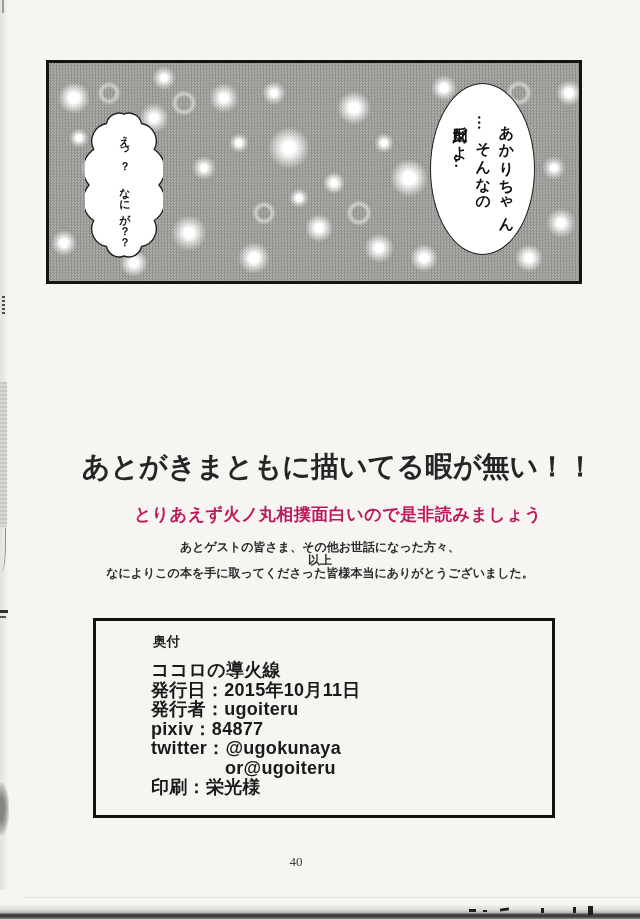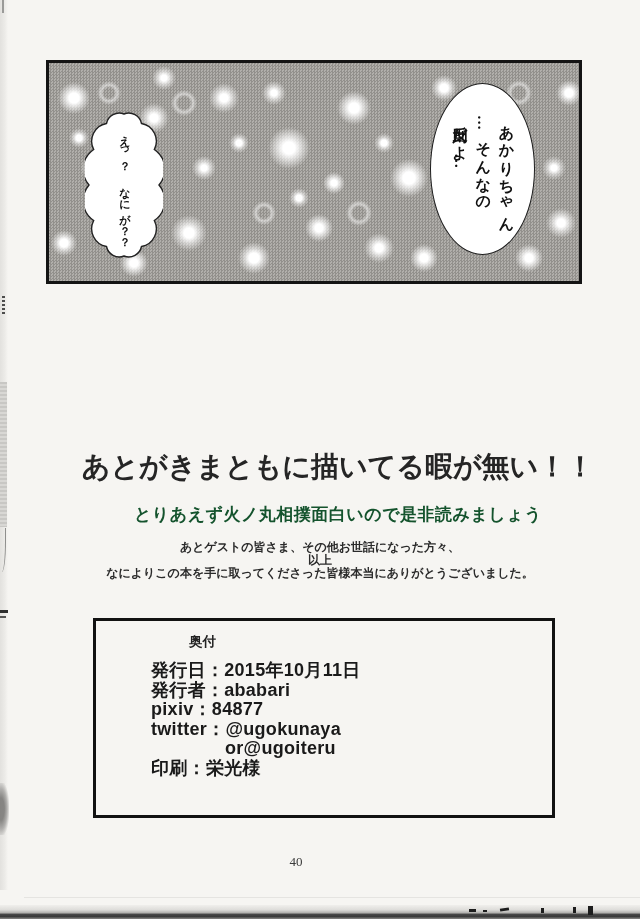--- a/index.html
+++ b/index.html
@@ -110,35 +110,35 @@
   
   .headline {
     position:absolute; left:0; top:448px; width:640px;
     padding-left:36px; text-align:center;
     font-size:28px; font-weight:700; letter-spacing:0px; color:#252525;
     white-space:nowrap;
   }
   .subheadline {
     position:absolute; left:0; top:503px; width:640px;
     padding-left:36px; text-align:center;
-    font-size:17px; font-weight:700; letter-spacing:.5px; color:#14532d;
+    font-size:17px; font-weight:700; letter-spacing:.5px; color:#be185d;
     white-space:nowrap;
   }
   .thanks {
     position:absolute; left:0; top:541px; width:640px;
     text-align:center;
     font-size:12px; font-weight:700; line-height:13px; color:#2a2a2a;
   }
 
   
   .colophon {
     position:absolute; left:93px; top:618px; width:462px; height:200px;
     border:3px solid #121212; background:transparent;
   }
-  .colophon-label { position:absolute; left:57px; top:12px; font-size:13.5px; font-weight:700; color:#222;margin-left:36px; }
+  .colophon-label { position:absolute; left:57px; top:12px; font-size:13.5px; font-weight:700; color:#222; }
   .colophon-body {
     position:absolute; left:55px; top:40px;
     font-size:18px; line-height:19.5px; font-weight:700; color:#1a1a1a;
     letter-spacing:.3px; white-space:nowrap;
   }
   .colophon-body .indent { padding-left:74px; }
 
   
   .page-number {
     position:absolute; left:0; top:854px; width:604px;
@@ -202,22 +202,23 @@
   <div class="subheadline">とりあえず火ノ丸相撲面白いので是非読みましょう</div>
   <div class="thanks">
     <div>あとゲストの皆さま、その他お世話になった方々、</div>
     <div>以上</div>
     <div>なによりこの本を手に取ってくださった皆様本当にありがとうございました。</div>
   </div>
 
   <div class="colophon">
     <div class="colophon-label">奥付</div>
     <div class="colophon-body">
+      <div>ココロの導火線</div>
       <div>発行日：2015年10月11日</div>
-      <div>発行者：ababari</div>
+      <div>発行者：ugoiteru</div>
       <div>pixiv：84877</div>
       <div>twitter：@ugokunaya</div>
       <div class="indent">or@ugoiteru</div>
       <div>印刷：栄光様</div>
     </div>
   </div>
 
   <div class="page-number">40</div>
   <div class="scan-curve-line"></div>
   <div class="bottom-edge"></div>

